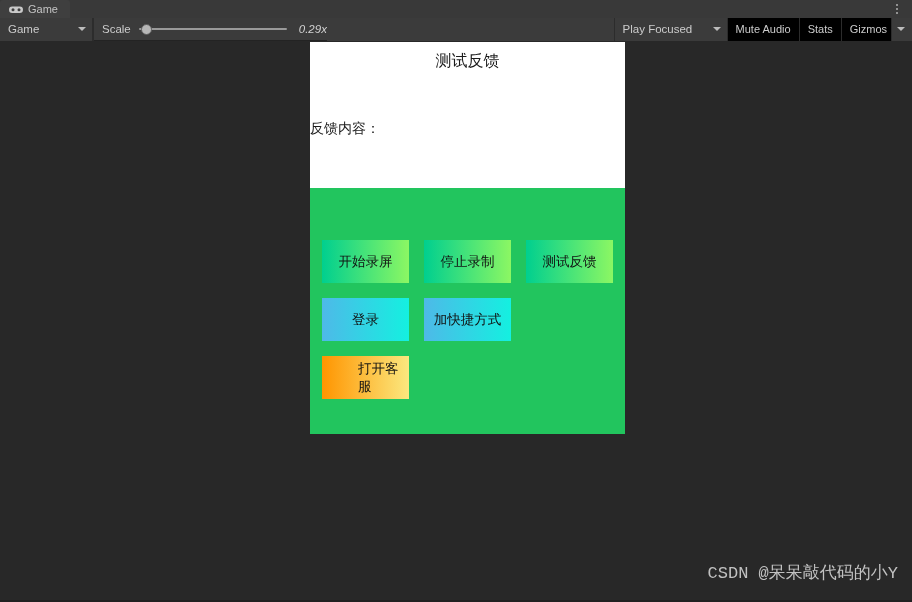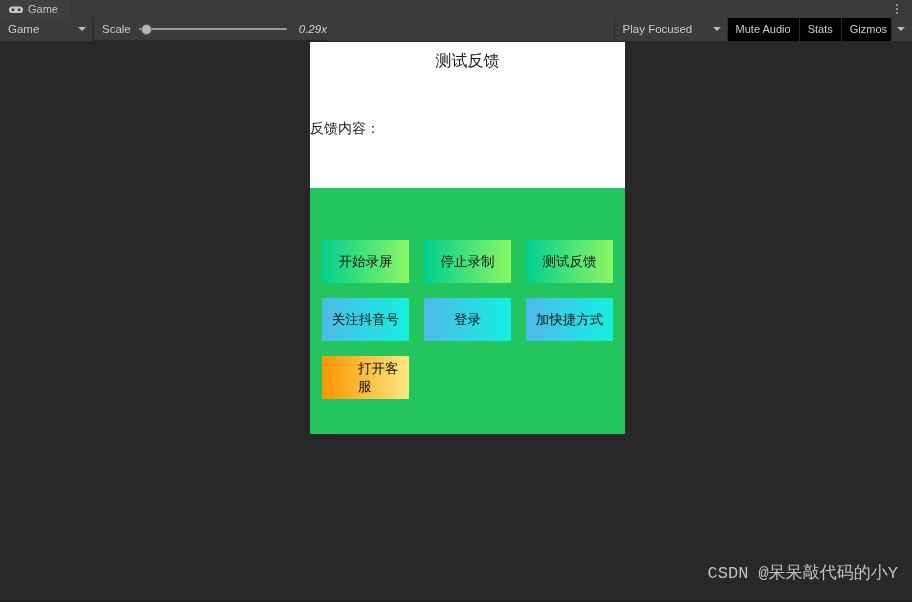--- a/index.html
+++ b/index.html
@@ -348,21 +348,20 @@
 
       <div class="btn-grid">
 
         <div class="btn-row">
           <div class="game-btn btn-green">开始录屏</div>
           <div class="game-btn btn-green">停止录制</div>
           <div class="game-btn btn-green">测试反馈</div>
         </div>
 
         <div class="btn-row">
-          <div class="game-btn btn-blue">关注抖音号</div>
           <div class="game-btn btn-blue">登录</div>
           <div class="game-btn btn-blue">加快捷方式</div>
         </div>
 
         <div class="btn-row">
           <div class="game-btn btn-orange">打开客服</div>
         </div>
 
       </div>
     </div>

